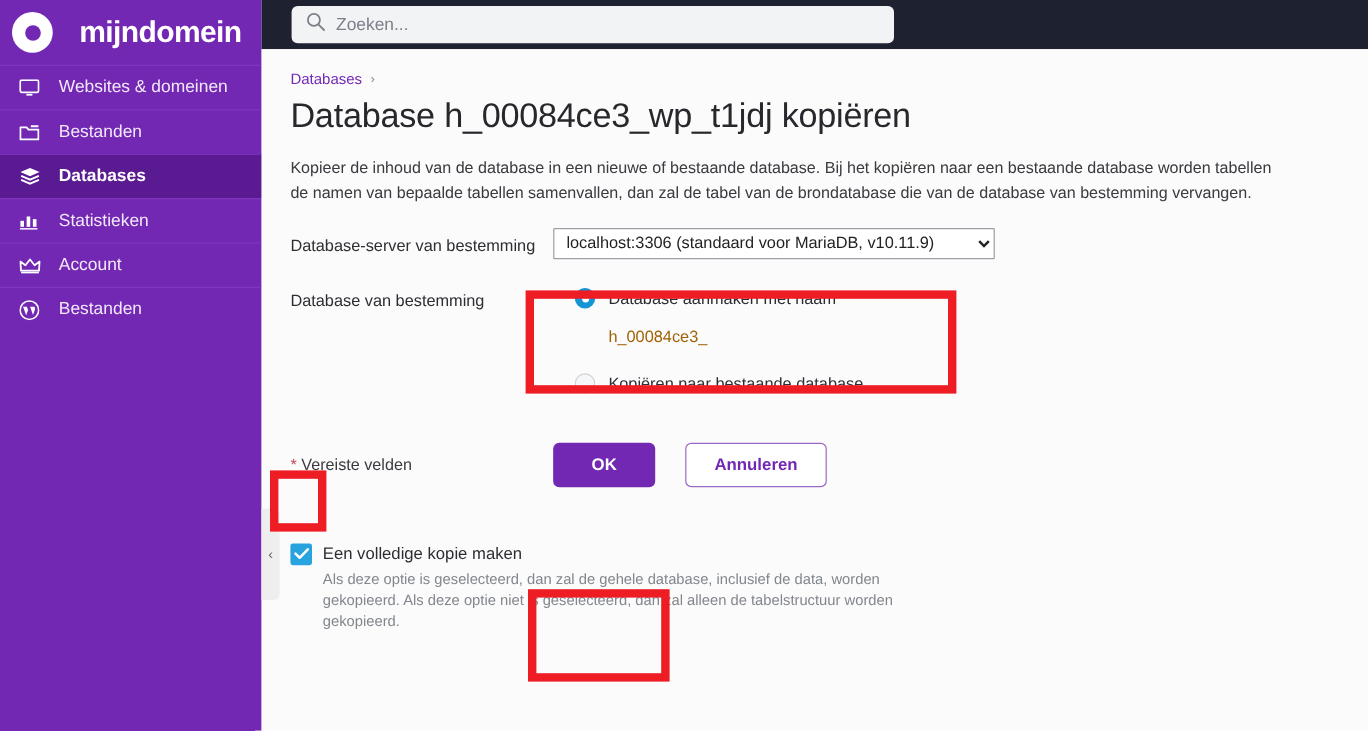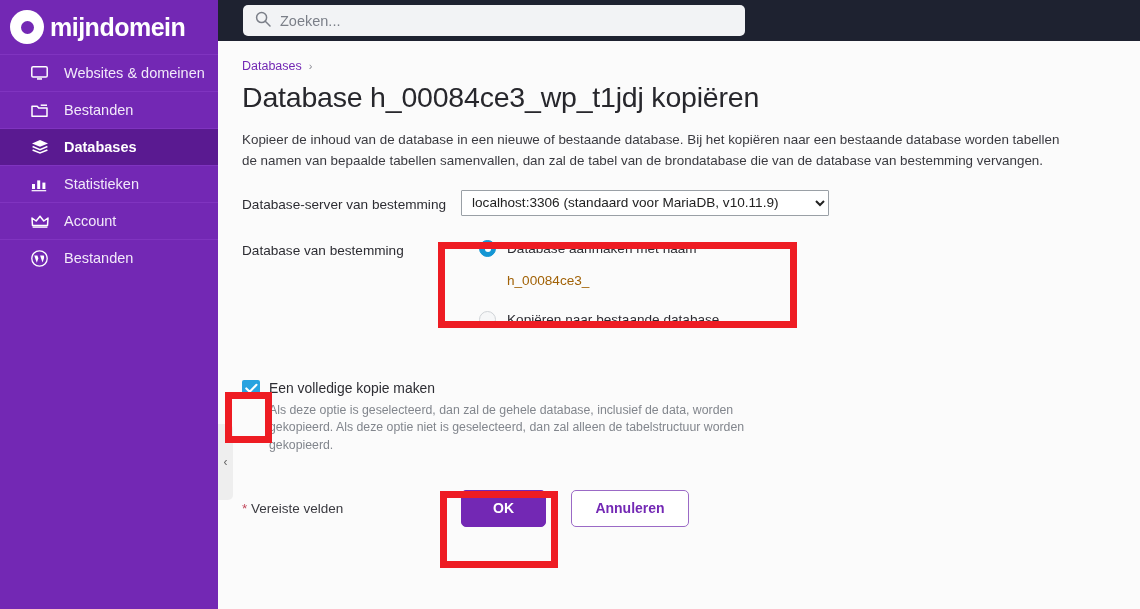--- a/index.html
+++ b/index.html
@@ -29,27 +29,27 @@
     background: #ffffff;
     display: flex; align-items: center; justify-content: center;
     flex: 0 0 auto;
   }
   .logo-mark .hole {
     width: 13px; height: 13px; border-radius: 50%;
     background: #7328b4;
   }
   .logo-text {
     color: #ffffff; font-size: 25px; font-weight: bold;
-    letter-spacing: -0.5px; margin-left: 6px;
+    letter-spacing: -0.5px; margin-left: 22px;
     line-height: 1;
   }
   .nav-item {
     display: flex; align-items: center;
     height: 37px;
-    padding-left: 31px;
+    padding-left: 16px;
     color: #f2e9fa;
     font-size: 14.5px;
     border-top: 1px solid #8034c0;
     cursor: pointer;
   }
   .nav-item:first-of-type { border-top: 1px solid #8034c0; }
   .nav-item.active {
     background: #5a1a91;
     color: #ffffff;
     font-weight: bold;
@@ -382,44 +382,44 @@
               <span class="prefix">h_00084ce3_</span>
             </div>
 
             <div class="radio-line" style="margin-top:19px;align-items:center;">
               <span class="radio"></span>
               <span class="radio-label">Kopiëren naar bestaande database</span>
             </div>
           </div>
 
         </div>
+      </div>
+
+      <div id="footer">
+        <div id="required-note">
+          <span class="star">*</span><span> Vereiste velden</span>
+        </div>
+        <button class="btn" id="btn-ok">OK</button>
+        <button class="btn" id="btn-cancel">Annuleren</button>
       </div>
 
       <div id="copy-block">
         <div class="cb-row">
           <span class="checkbox">
             <svg width="13" height="11" viewBox="0 0 13 11">
                 <path d="M1.3 5.4L4.7 8.8 11.5 1.8" fill="none" stroke="#ffffff" stroke-width="2.1" stroke-linecap="round" stroke-linejoin="round"></path>
               </svg>
           </span>
           <div>
             <div class="cb-title">Een volledige kopie maken</div>
             <div class="cb-help">Als deze optie is geselecteerd, dan zal de gehele database, inclusief de data, worden gekopieerd. Als deze optie niet is geselecteerd, dan zal alleen de tabelstructuur worden gekopieerd.</div>
           </div>
         </div>
       </div>
 
-      <div id="footer">
-        <div id="required-note">
-          <span class="star">*</span><span> Vereiste velden</span>
-        </div>
-        <button class="btn" id="btn-ok">OK</button>
-        <button class="btn" id="btn-cancel">Annuleren</button>
-      </div>
-
     </div>
   </div>
 
   <div id="collapse-handle">
     <span class="chev">‹</span>
   </div>
 
   <div class="redbox" id="redbox-radio"></div>
   <div class="redbox" id="redbox-check"></div>
   <div class="redbox" id="redbox-ok"></div>

